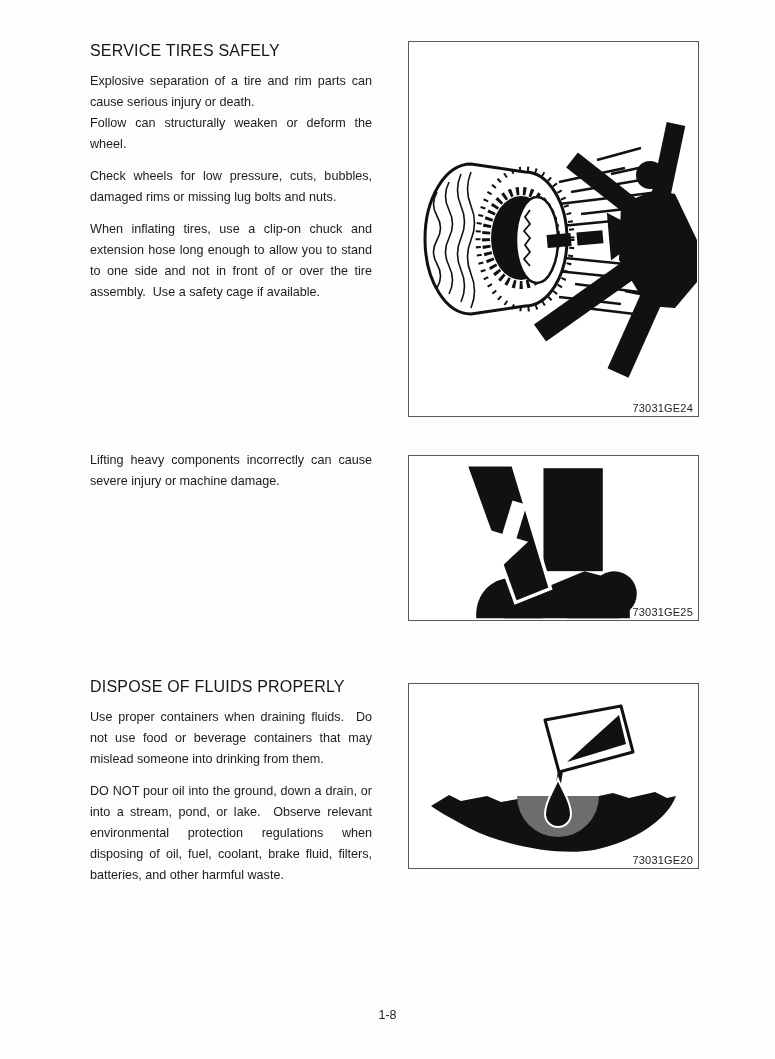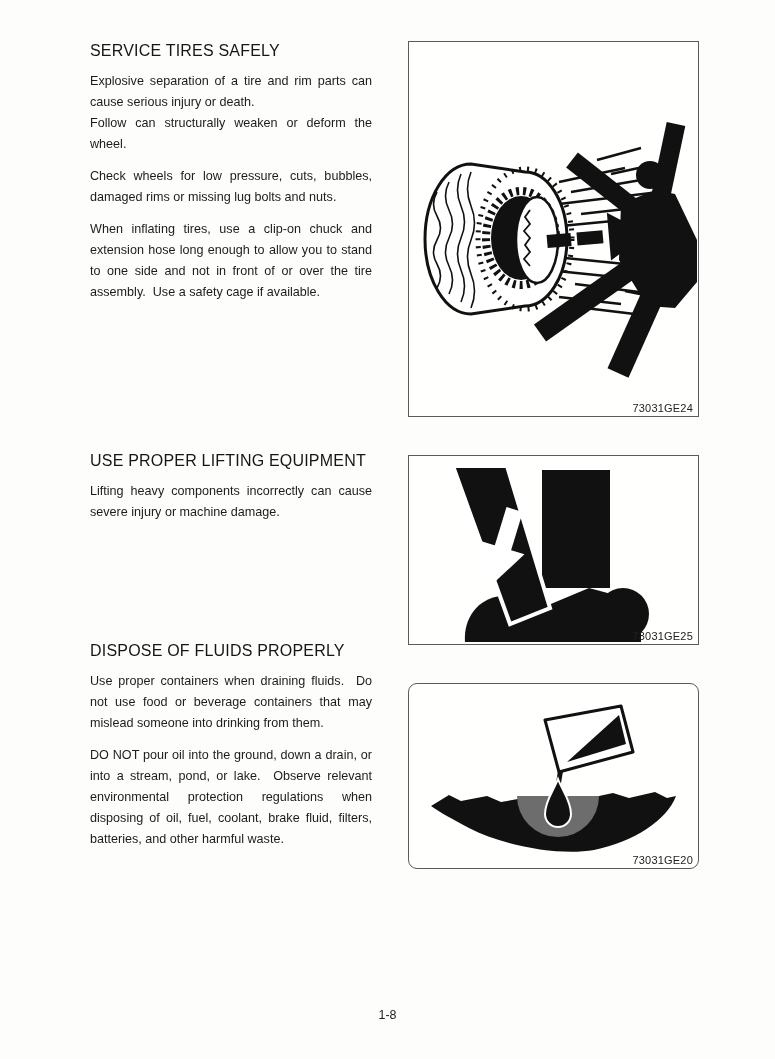--- a/index.html
+++ b/index.html
@@ -13,28 +13,28 @@
     font-size:16px;font-weight:400;margin:0 0 10px 0;
     letter-spacing:.2px;line-height:21px;color:#161616;
   }
   .text-section p{
     font-size:12.6px;line-height:21px;margin:0 0 11px 0;
     text-align:justify;color:#1c1c1c;
   }
   .text-section p.attach{margin-top:-11px;}
   #section-1{top:40px;}
   #section-2{top:450px;}
-  #section-3{top:640px;}
+  #section-3{top:676px;}
   .figure{
     position:absolute;left:408px;width:291px;box-sizing:border-box;
     border:1px solid #5a5a5a;background:#fffffe;
   }
   #fig1{top:41px;height:376px;}
-  #fig2{top:455px;height:190px;}
-  #fig3{top:683px;height:186px;border-radius:9px;}
+  #fig2{top:455px;height:166px;}
+  #fig3{top:683px;height:186px;}
   .figure svg{display:block;width:100%;height:100%;}
   .figure .caption{
     position:absolute;right:5px;bottom:2px;font-size:11px;
     letter-spacing:.2px;color:#222;
   }
   .pageno{
     position:absolute;top:1008px;left:0;width:775px;text-align:center;
     font-size:12.5px;color:#1c1c1c;
   }
 </style>
@@ -45,21 +45,20 @@
   <h2>SERVICE TIRES SAFELY</h2>
   <div>
       <p>Explosive separation of a tire and rim parts can cause serious injury or death.</p>
       <p class="attach">Follow can structurally weaken or deform the wheel.</p>
       <p>Check wheels for low pressure, cuts, bubbles, damaged rims or missing lug bolts and nuts.</p>
       <p>When inflating tires, use a clip-on chuck and extension hose long enough to allow you to stand to one side and not in front of or over the tire assembly.&nbsp;&nbsp;Use a safety cage if available.</p>
     </div>
 </div>
 
 <div class="text-section" id="section-2">
-  <h2>USE PROPER LIFTING EQUIPMENT</h2>
   <div>
       <p>Lifting heavy components incorrectly can cause severe injury or machine damage.</p>
     </div>
 </div>
 
 <div class="text-section" id="section-3">
   <h2>DISPOSE OF FLUIDS PROPERLY</h2>
   <div>
       <p>Use proper containers when draining fluids.&nbsp;&nbsp;Do not use food or beverage containers that may mislead someone into drinking from them.</p>
       <p>DO NOT pour oil into the ground, down a drain, or into a stream, pond, or lake.&nbsp;&nbsp;Observe relevant environmental protection regulations when disposing of oil, fuel, coolant, brake fluid, filters, batteries, and other harmful waste.</p>

